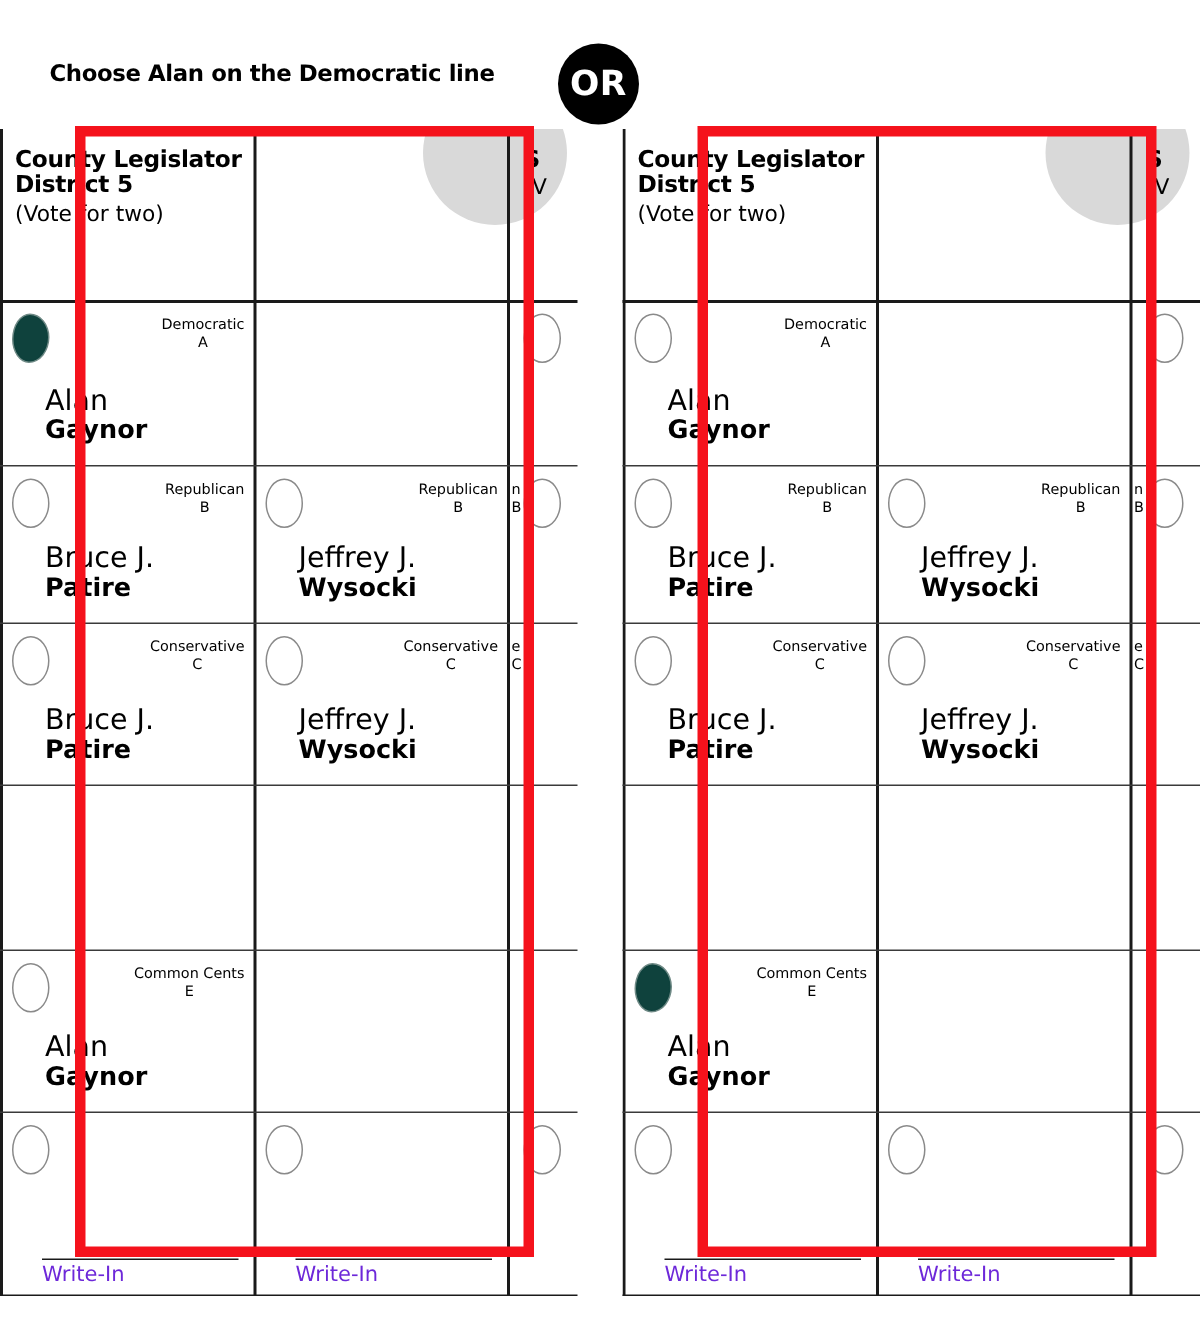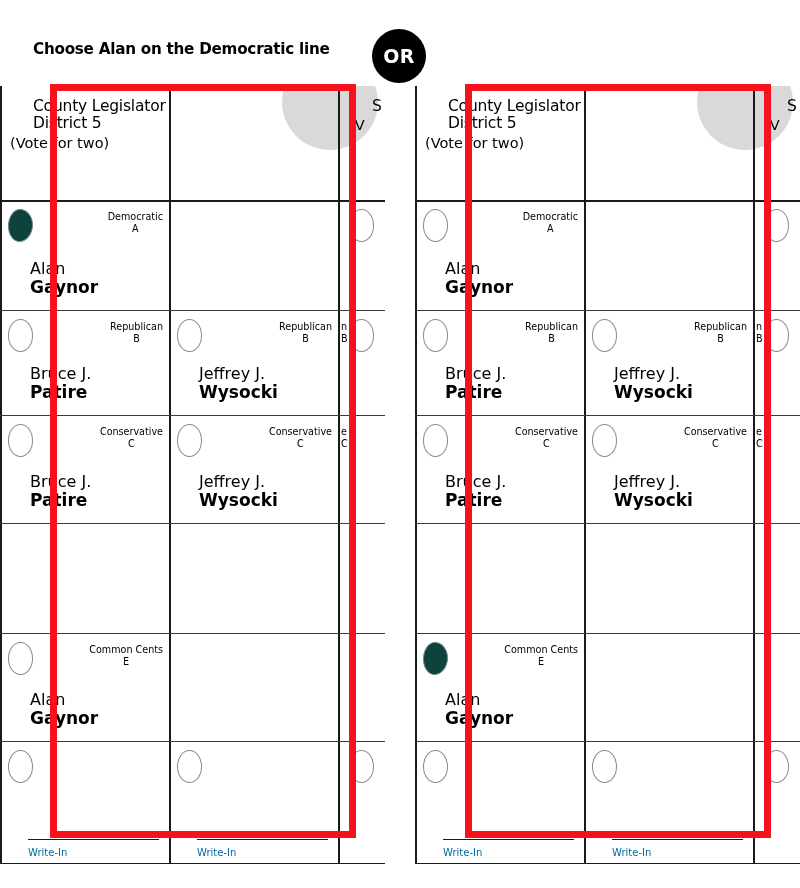--- a/index.html
+++ b/index.html
@@ -22,21 +22,21 @@
     color:#000000; white-space:nowrap;
   }
   .heading-left{ left:33px; }
   .heading-right{ left:440px; }
 
   .or-badge{
     position:absolute; left:372px; top:29px;
     width:54px; height:54px; border-radius:50%;
     background:#000000; color:#ffffff;
     display:flex; align-items:center; justify-content:center;
-    font-weight:bold; font-size:19px; letter-spacing:0.3px;
+    font-weight:bold; font-size:23px; letter-spacing:0.3px;
     font-family:"DejaVu Sans","Liberation Sans",sans-serif;
   }
 
   
   .panel{
     position:absolute; top:86px; height:778px;
     overflow:hidden;
   }
   .panel-left{ left:0; width:385px; }
   .panel-right{ left:415px; width:385px; }
@@ -78,22 +78,22 @@
   }
   .rowline.thin{ border-top:1.6px solid #3a3a3a; }
 
   .cell{
     position:absolute; box-sizing:border-box;
     overflow:hidden;
   }
 
   
   .contest-title{
-    font-weight:normal; font-size:15.5px; line-height:1.12;
-    color:#000; letter-spacing:-0.2px;margin-left:23px;
+    font-weight:bold; font-size:15.5px; line-height:1.12;
+    color:#000; letter-spacing:-0.2px;
   }
   .contest-sub{
     font-size:14.5px; line-height:1.2; color:#000; margin-top:2px;
     font-weight:normal;
   }
 
   
   .oval{
     position:absolute; left:8px; top:9px;
     width:25px; height:33px;
@@ -112,30 +112,30 @@
     position:absolute; right:6px; top:11px;
     text-align:center; font-size:9.6px; line-height:1.25; color:#000;
     font-family:"DejaVu Sans","Liberation Sans",sans-serif;
   }
   .party .ltr{ display:block; font-size:9.6px; }
 
   .cand{
     position:absolute; left:30px; bottom:14px;
     line-height:1.08;
   }
-  .cand .first{ font-size:16px; color:#000; font-weight:normal; display:block;}
+  .cand .first{ font-size:19px; color:#000; font-weight:normal; display:block;}
   .cand .last{ font-size:17px; color:#000; font-weight:bold; display:block;}
 
   .writein-line{
     position:absolute; left:28px; right:10px; bottom:24px;
     border-top:1.3px solid #1a1a1a;
   }
   .writein-label{
     position:absolute; left:28px; bottom:6px;
-    font-size:10px; color:#0369a1;
+    font-size:14px; color:#6d28d9;
   }
 
   
   .rfrag{
     position:absolute; left:8px; color:#000;
   }
 
   
   .red-box{
     position:absolute; z-index:5;

